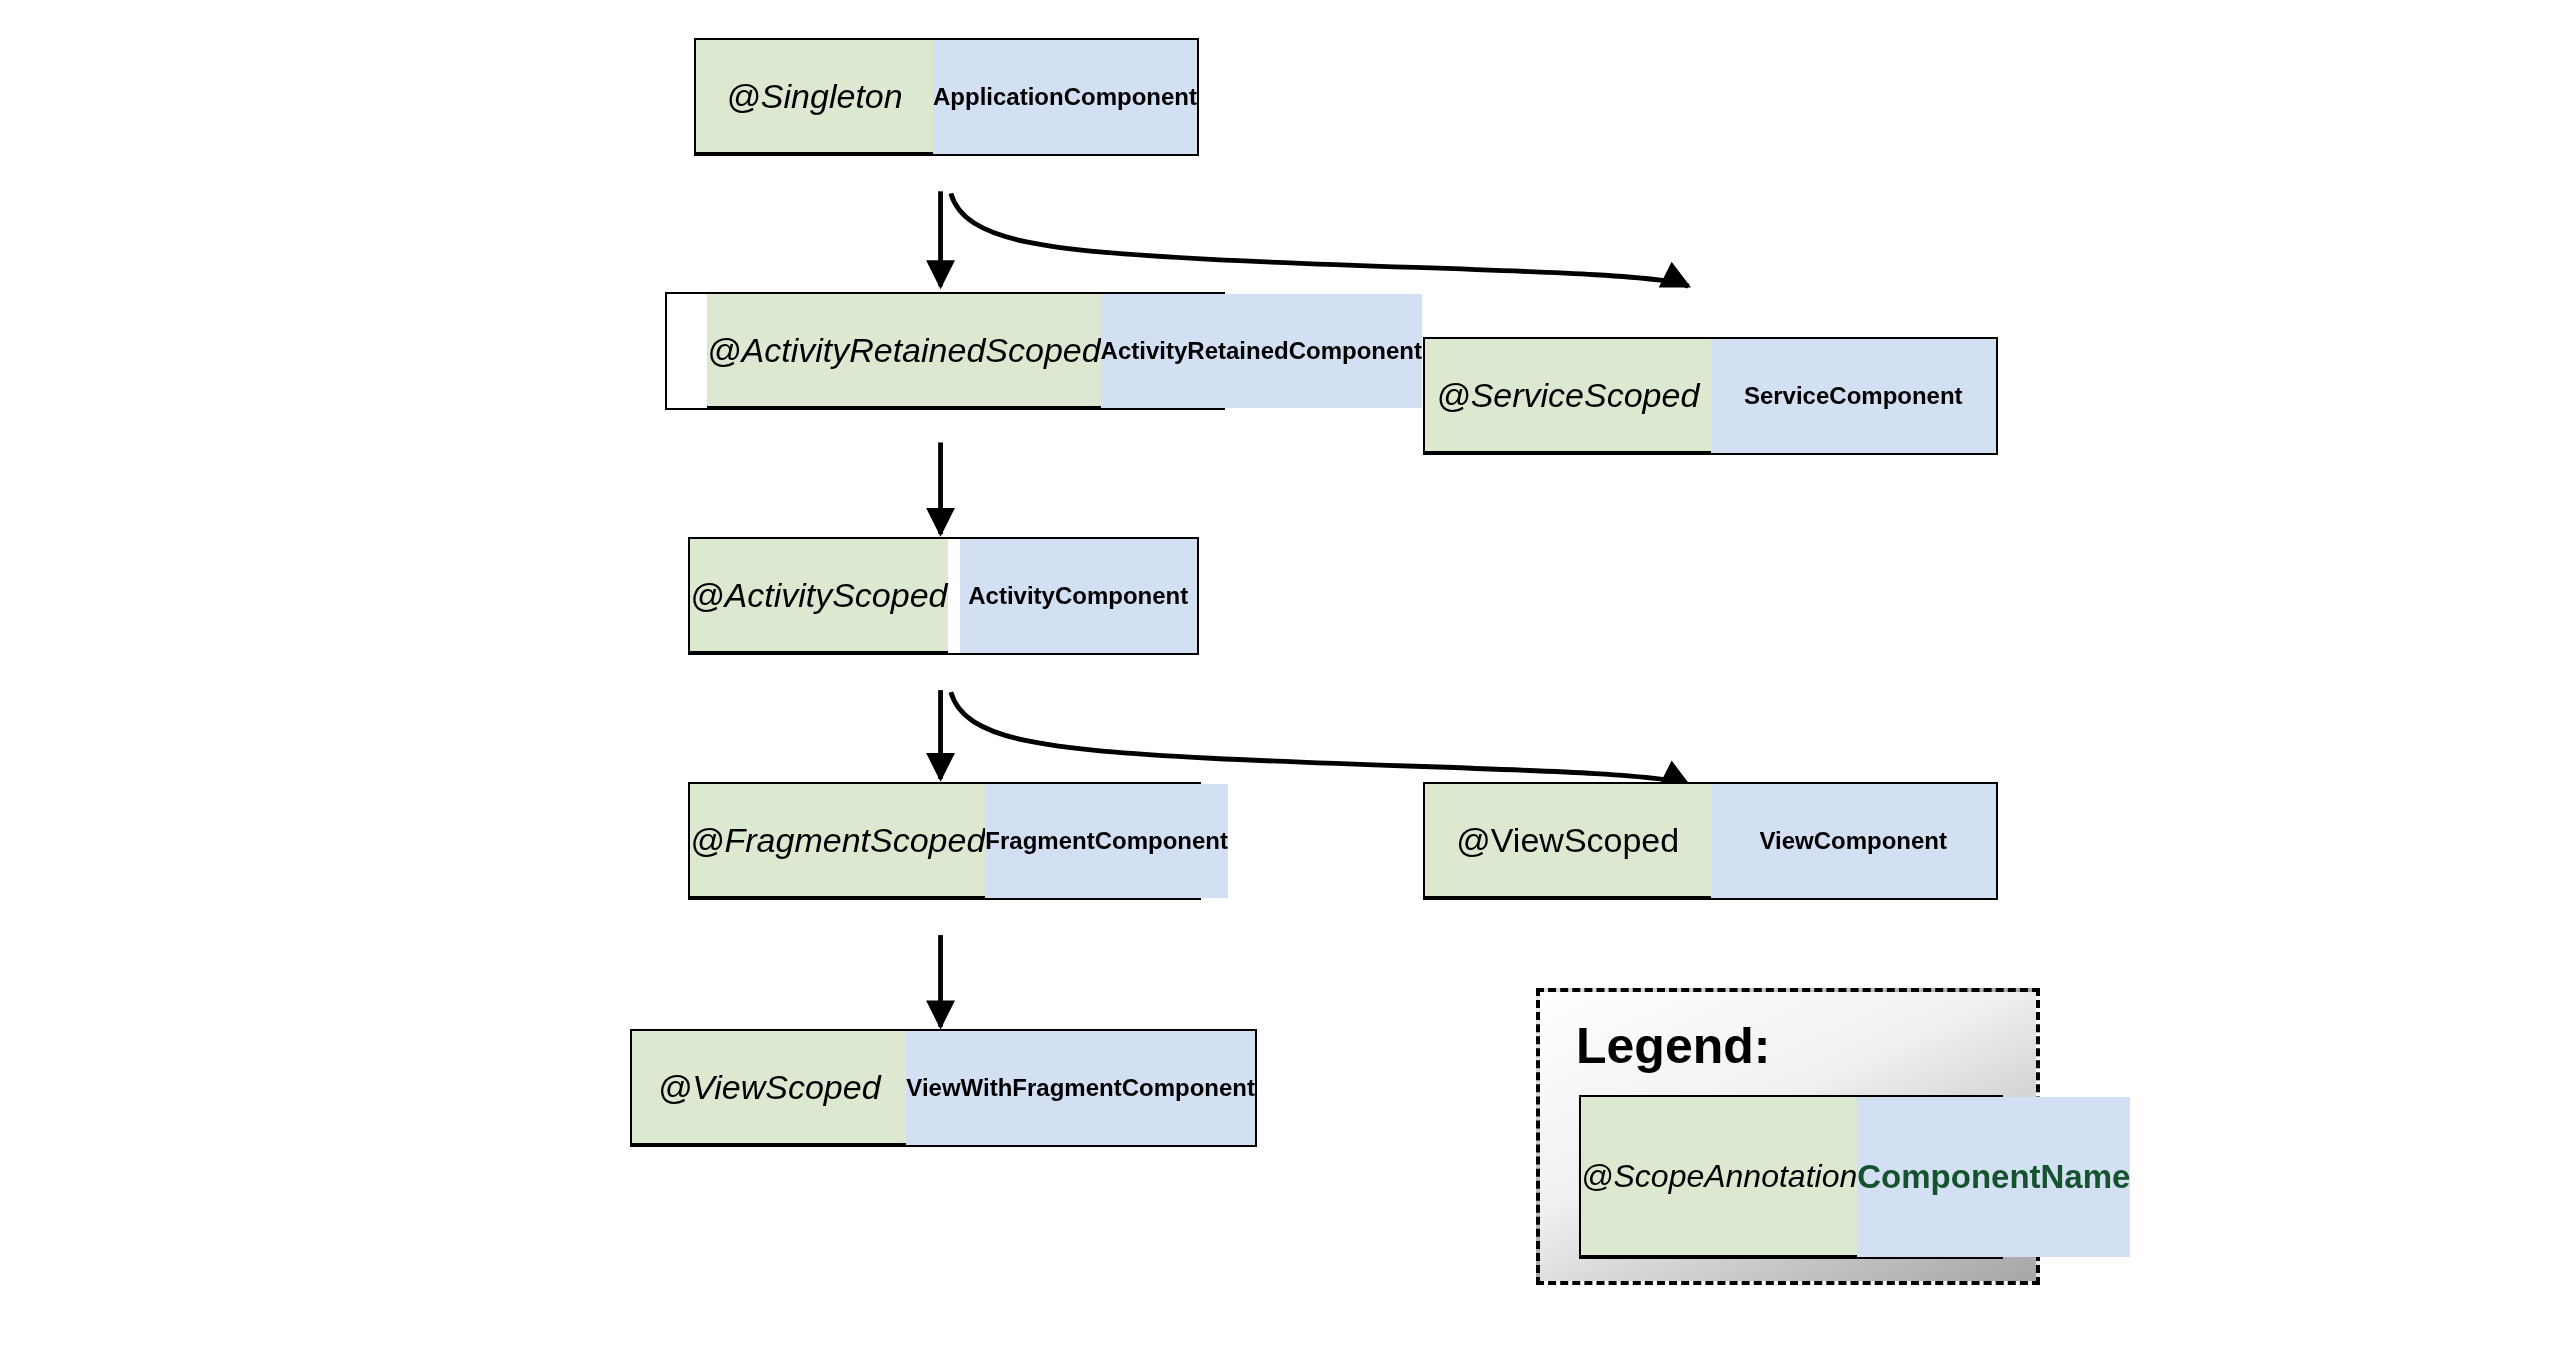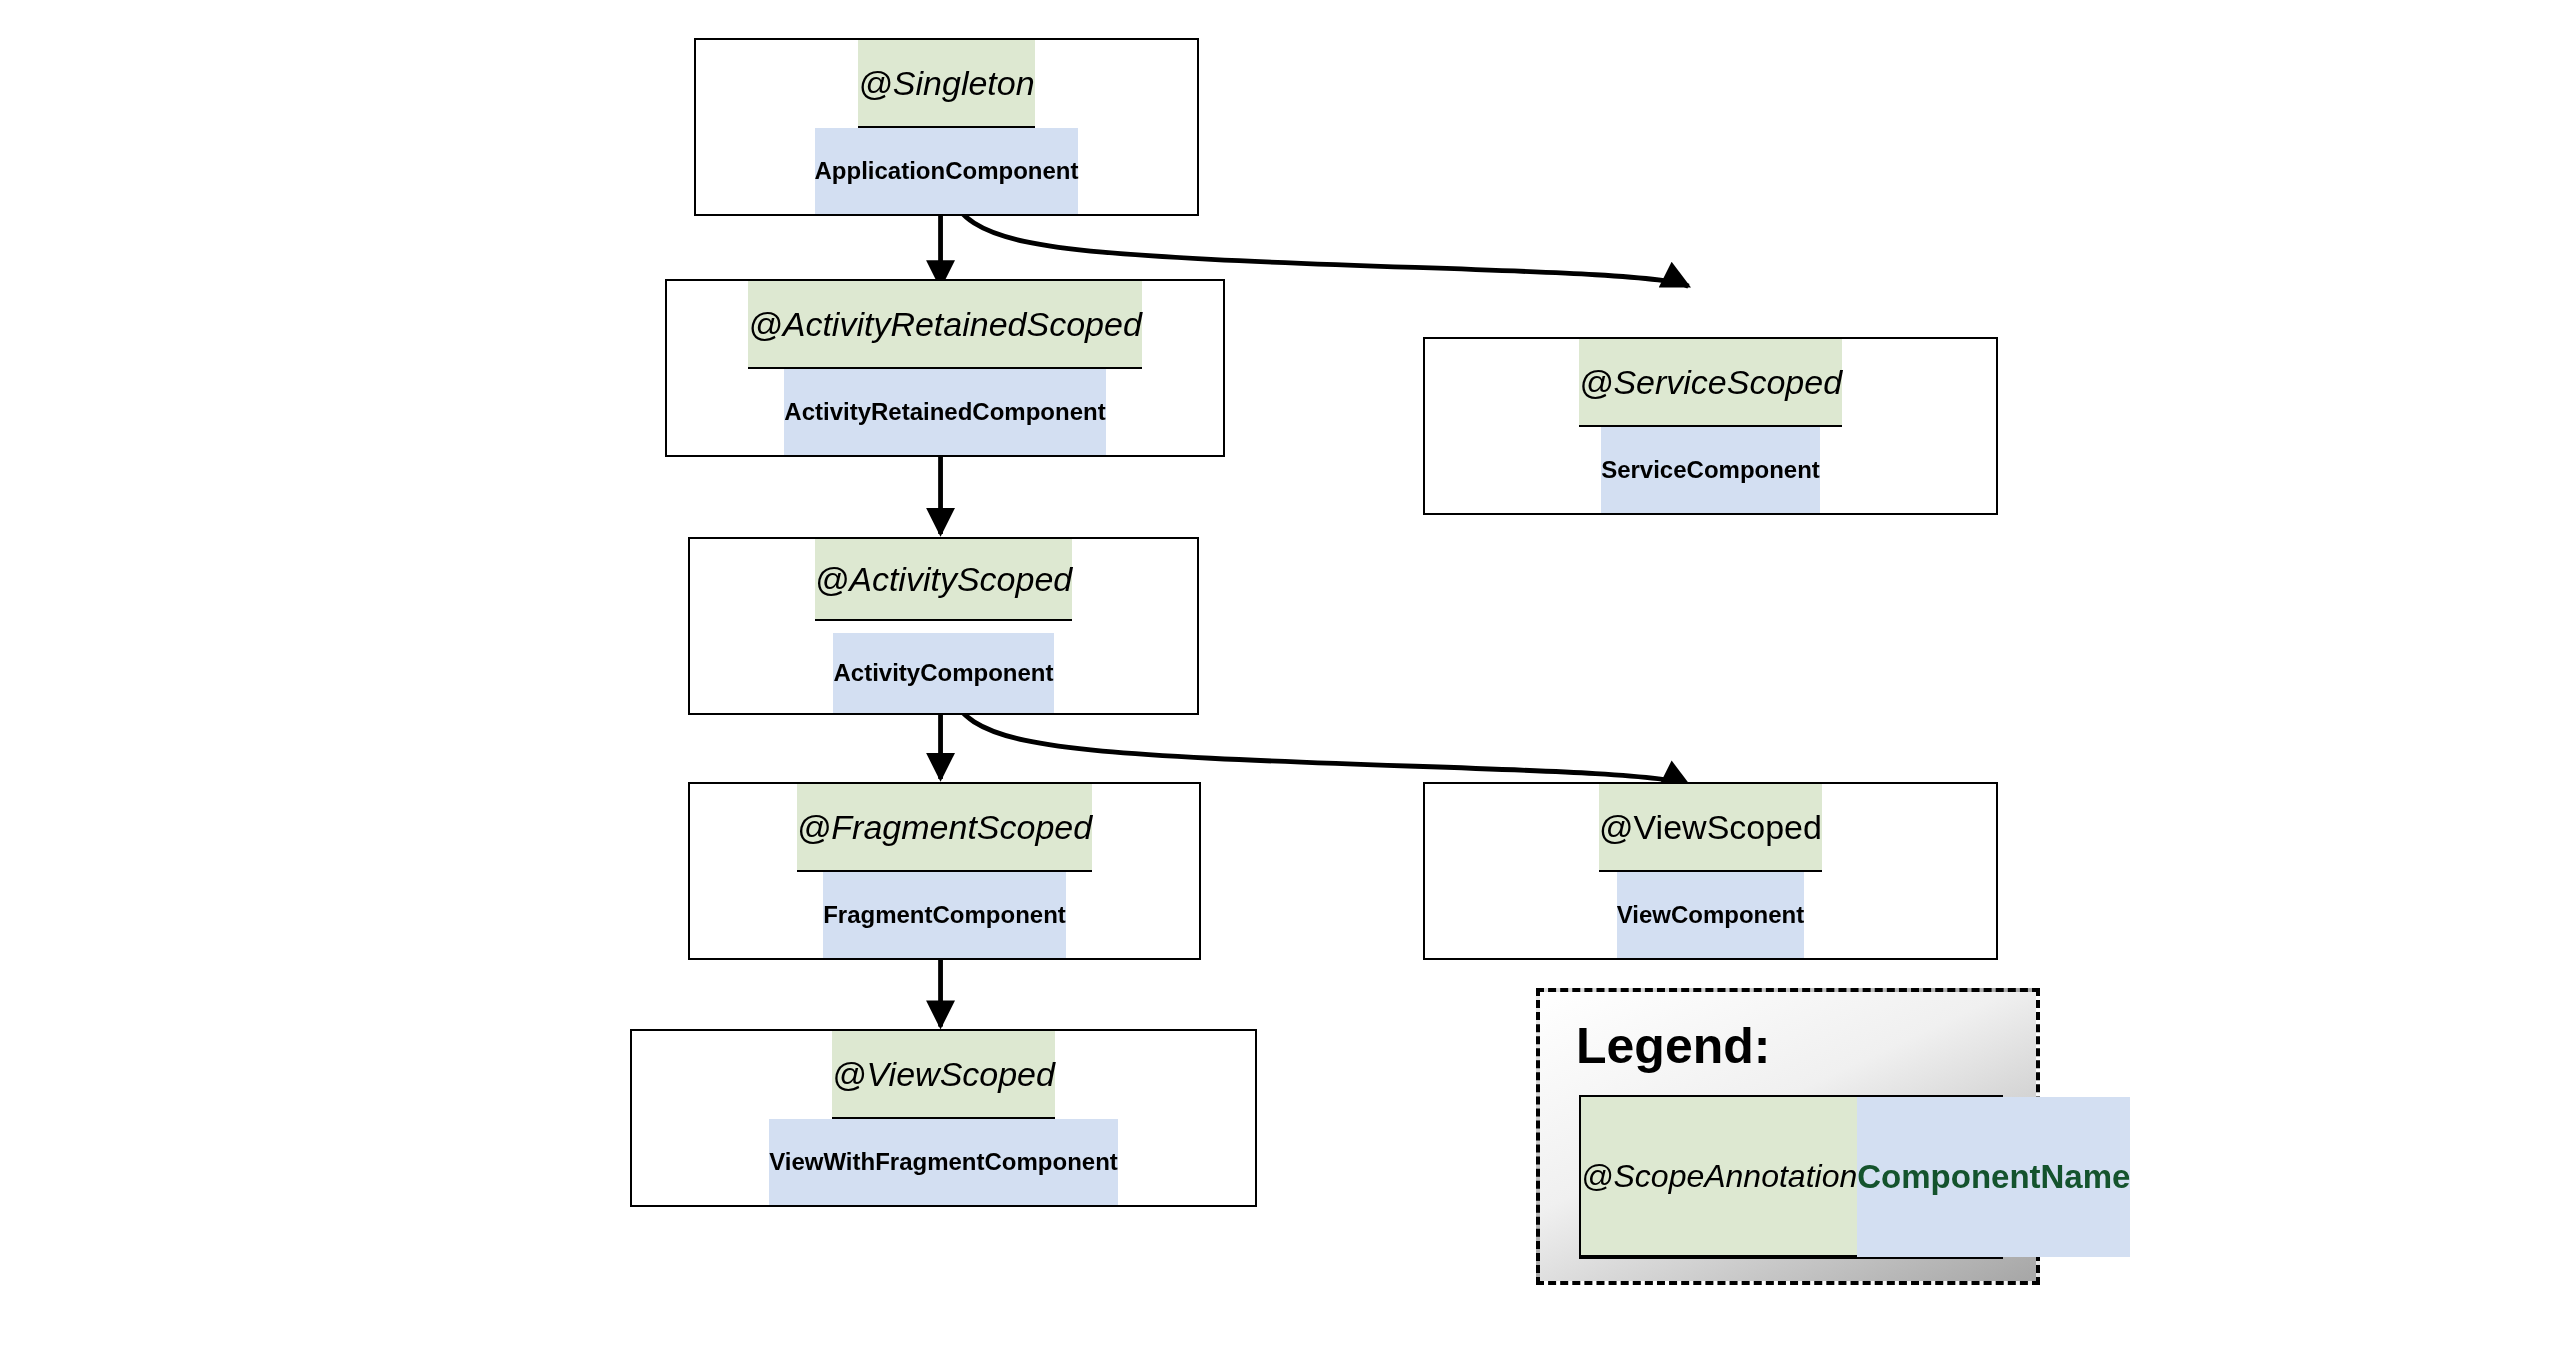--- a/index.html
+++ b/index.html
@@ -12,26 +12,24 @@
     font-family: "Liberation Sans", sans-serif;
   }
   .edges {
     position: absolute;
     left: 0; top: 0;
     pointer-events: none;
   }
   .node {
     position: absolute;
     display: flex;
-    flex-direction: column;
     border: 2.8px solid #000000;
     box-sizing: border-box;
-    height: 178px;
+    height: 118px;
     background: #ffffff;
-    align-items: center;
   }
   .node .scope {
     flex: 1;
     background: #dde8d1;
     border-bottom: 2.8px solid #000000;
     display: flex;
     align-items: center;
     justify-content: center;
     font-size: 34px;
     font-style: italic;
@@ -120,21 +118,21 @@
     <path d="M 1367 1003 L 1367 1132" fill="none" stroke="#000000" stroke-width="7" marker-end="url(#ah)"></path>
     <path d="M 1382 1006 C 1402 1077 1520 1089 1760 1102 C 2060 1117 2410 1119 2454 1141" fill="none" stroke="#000000" stroke-width="7" marker-end="url(#ah)"></path>
     <path d="M 1367 1359 L 1367 1492" fill="none" stroke="#000000" stroke-width="7" marker-end="url(#ah)"></path>
   </svg>
 
   <div class="node" style="left:694px; top:38px; width:505px;">
     <div class="scope">@Singleton</div>
     <div class="comp">ApplicationComponent</div>
   </div>
 
-  <div class="node" style="left:665px; top:279px; width:560px;">
+  <div class="node" style="left:665px; top:292px; width:560px;padding-left:40px;">
     <div class="scope">@ActivityRetainedScoped</div>
     <div class="comp">ActivityRetainedComponent</div>
   </div>
 
   <div class="node" style="left:1423px; top:289px; width:575px;margin-top:48px;">
     <div class="scope">@ServiceScoped</div>
     <div class="comp">ServiceComponent</div>
   </div>
 
   <div class="node" style="left:688px; top:537px; width:511px;gap:12px;">

